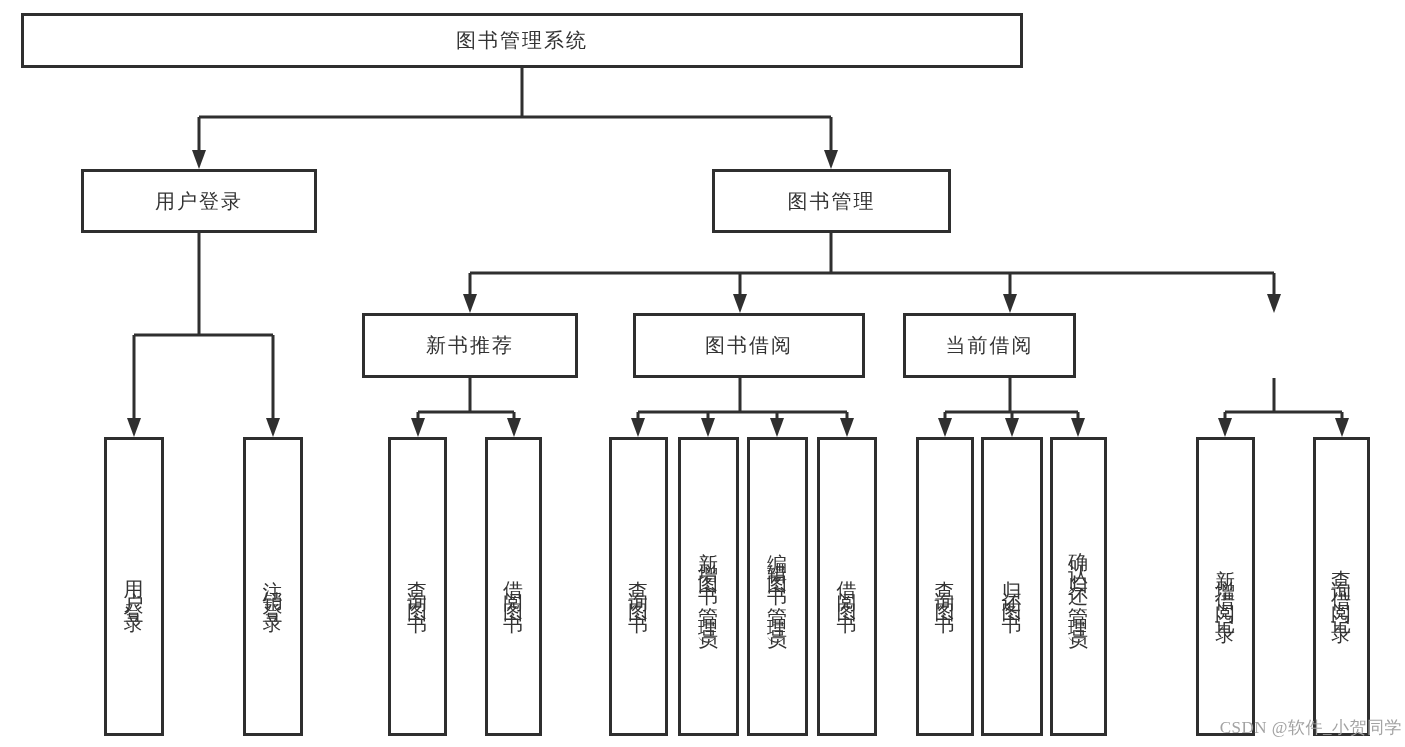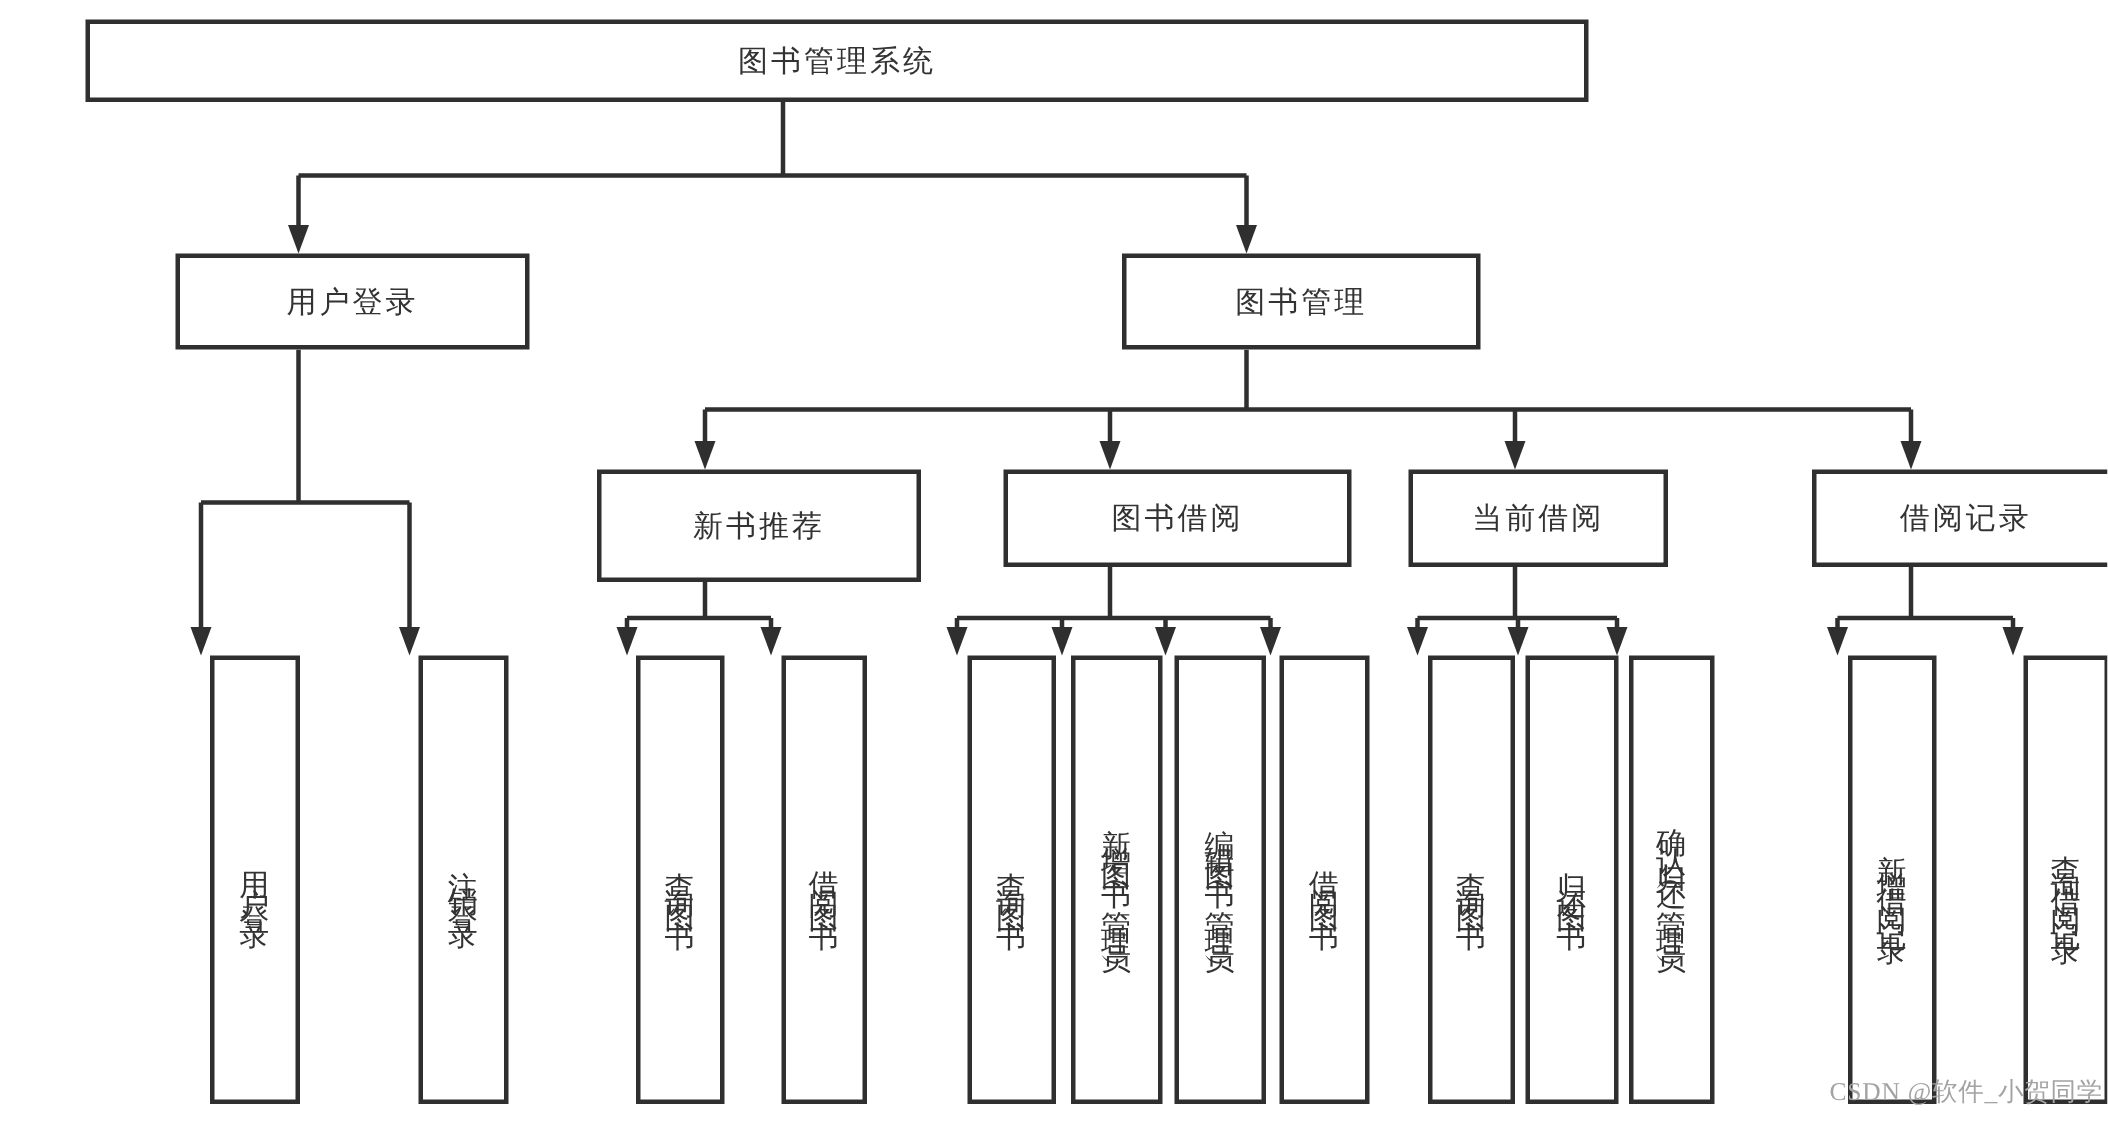--- a/index.html
+++ b/index.html
@@ -3,21 +3,21 @@
 <meta charset="utf-8">
 <style>
   html,body{margin:0;padding:0;background:#ffffff;}
   .canvas{
     position:relative;width:1405px;height:747px;background:#ffffff;overflow:hidden;
     font-family:"DejaVu Sans","Liberation Sans",sans-serif;color:#333333;
   }
   .connectors{position:absolute;left:0;top:0;z-index:1;}
   .node{
     position:absolute;box-sizing:border-box;border:3px solid #2f2f2f;background:#ffffff;
-    display:flex;align-items:center;justify-content:center;z-index:2;margin-left:36px;
+    display:flex;align-items:center;justify-content:center;z-index:2;
   }
   .hlabel{
     font-size:20px;letter-spacing:2px;color:#333333;white-space:nowrap;
   }
   .vlabel{
     writing-mode:vertical-rl;text-orientation:mixed;
     font-size:20px;letter-spacing:11px;line-height:1;color:#333333;
   }
   .watermark{
     position:absolute;right:3px;top:716px;z-index:3;
@@ -73,31 +73,28 @@
     <span class="hlabel">图书管理系统</span>
   </div>
 
   <div class="node" style="left:81px;top:169px;width:236px;height:64px">
     <span class="hlabel">用户登录</span>
   </div>
   <div class="node" style="left:712px;top:169px;width:239px;height:64px">
     <span class="hlabel">图书管理</span>
   </div>
 
-  <div class="node" style="left:362px;top:313px;width:216px;height:75px">
+  <div class="node" style="left:362px;top:313px;width:216px;height:65px">
     <span class="hlabel">新书推荐</span>
   </div>
   <div class="node" style="left:633px;top:313px;width:232px;height:65px">
     <span class="hlabel">图书借阅</span>
   </div>
   <div class="node" style="left:903px;top:313px;width:173px;height:65px">
     <span class="hlabel">当前借阅</span>
-  </div>
-  <div class="node" style="left:1172px;top:313px;width:205px;height:65px">
-    <span class="hlabel">借阅记录</span>
   </div>
 
   <div class="node" style="left:104px;top:437px;width:60px;height:299px">
     <span class="vlabel">用户登录</span>
   </div>
   <div class="node" style="left:243px;top:437px;width:60px;height:299px">
     <span class="vlabel">注销登录</span>
   </div>
 
   <div class="node" style="left:388px;top:437px;width:59px;height:299px">

